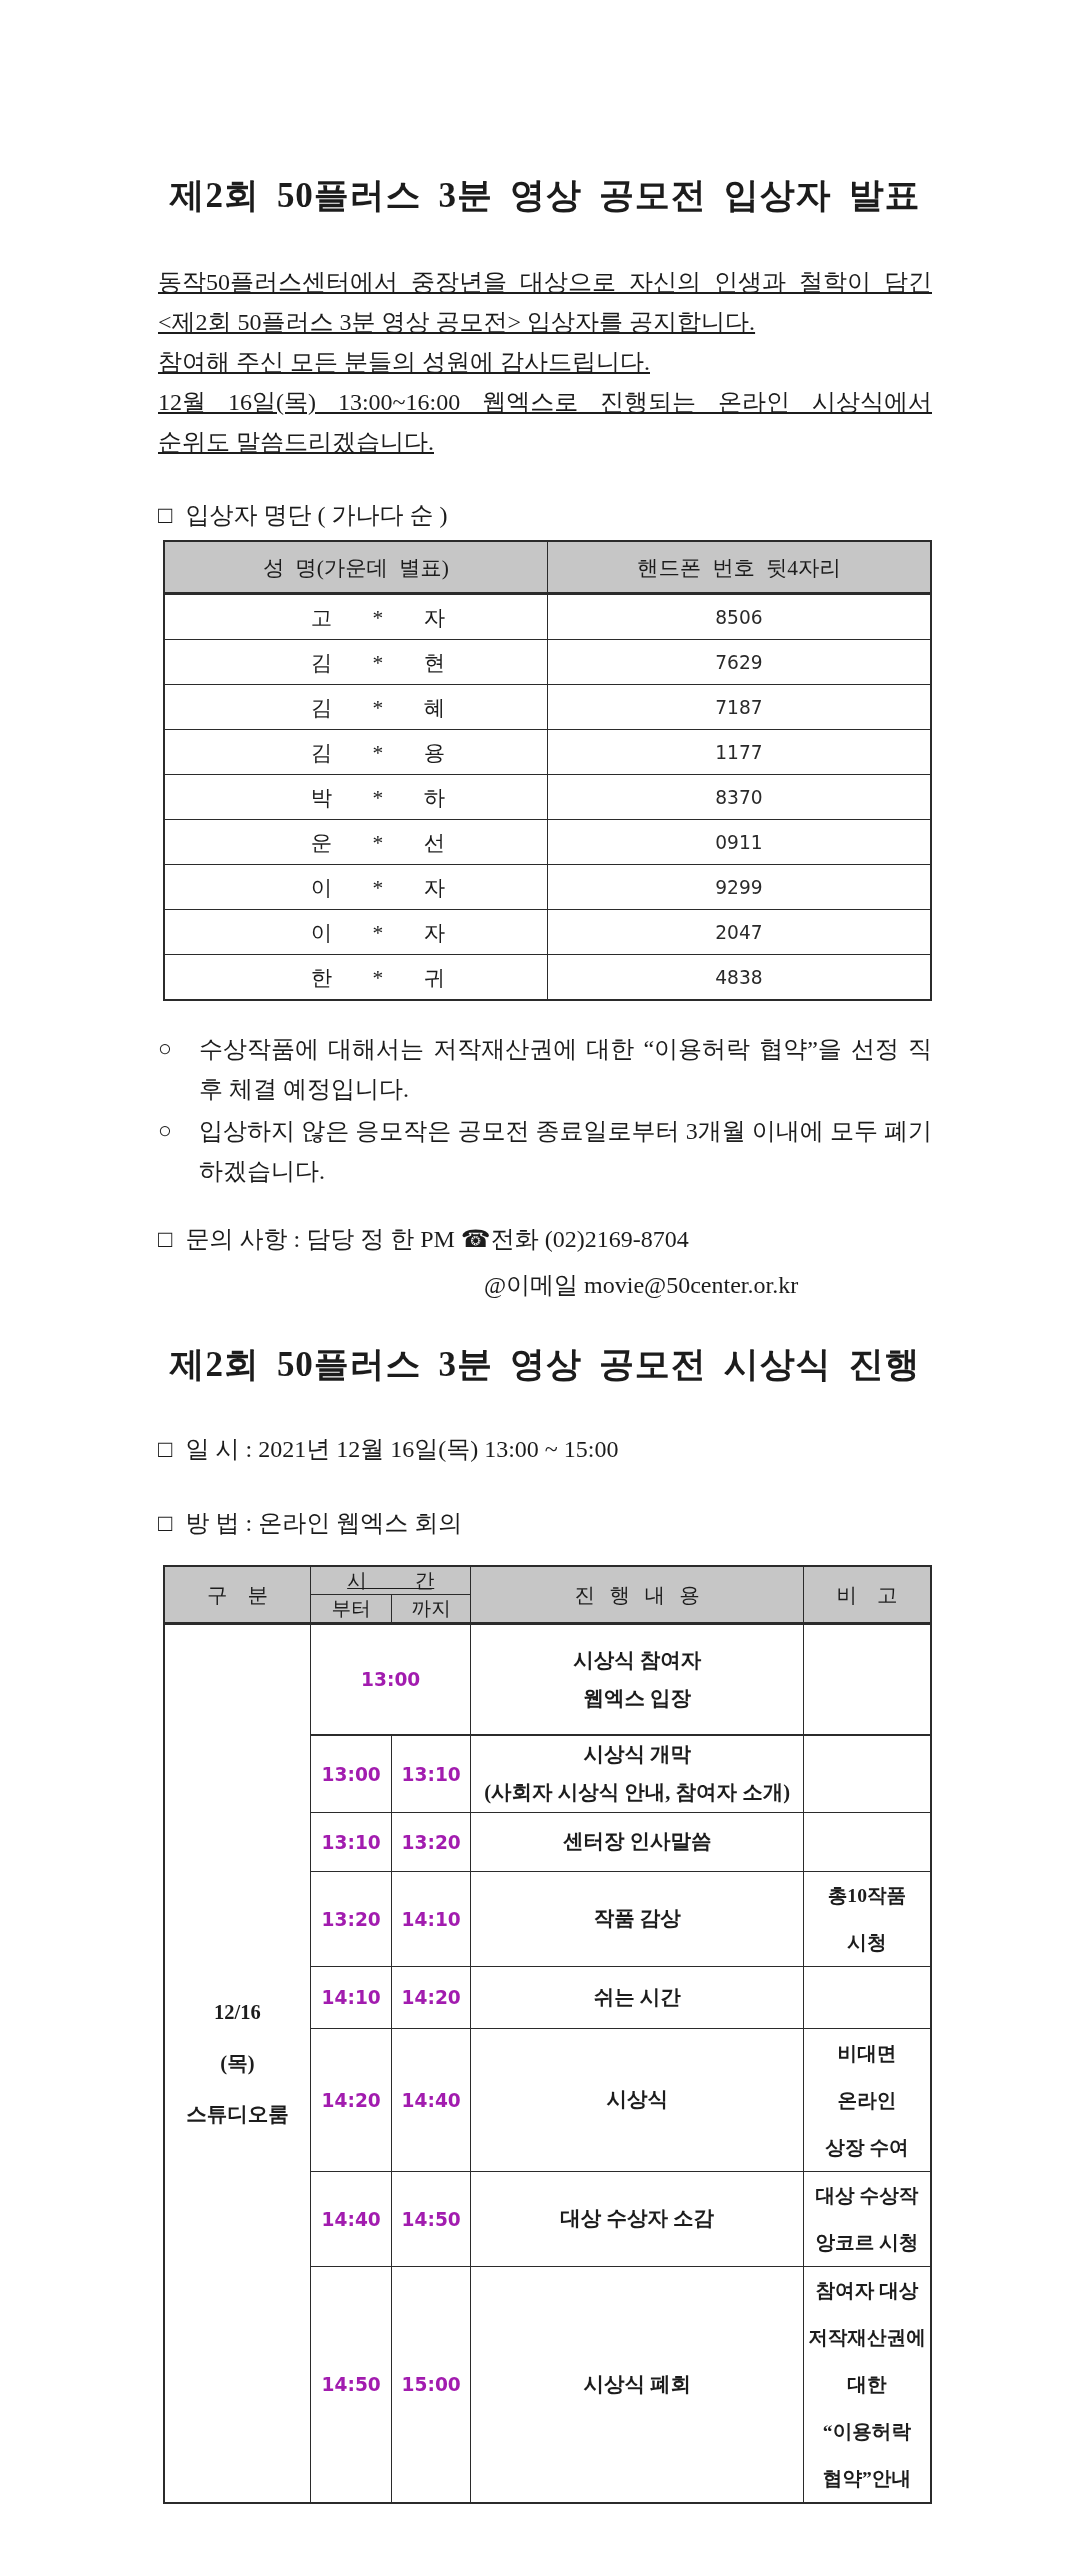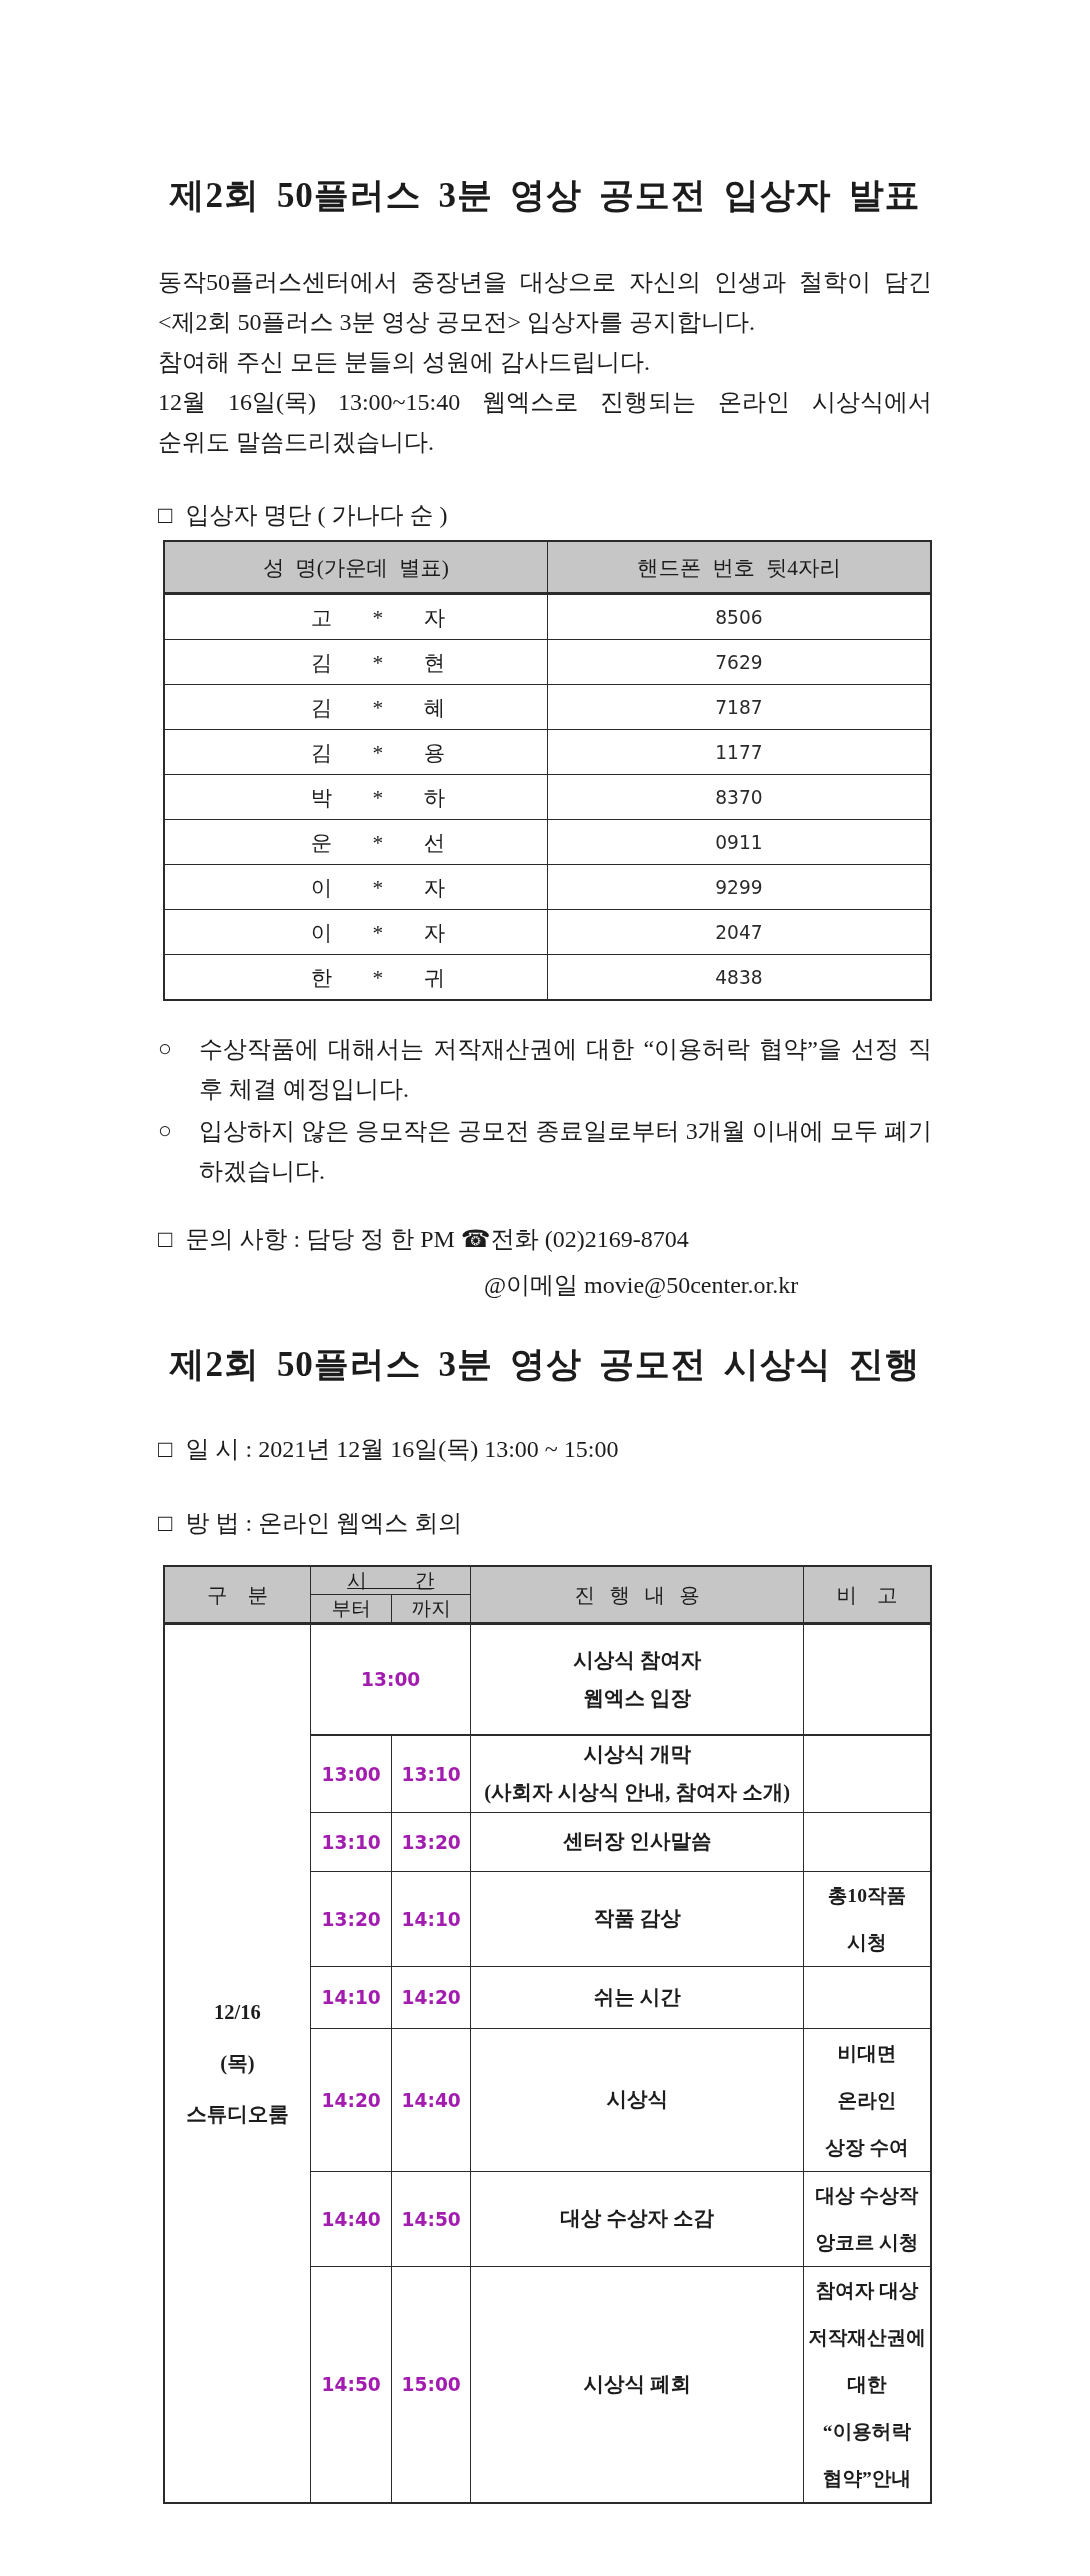--- a/index.html
+++ b/index.html
@@ -12,21 +12,21 @@
     width:1090px;height:2576px;box-sizing:border-box;
     padding:175px 158px 0 158px;overflow:hidden;
     font-family:"Liberation Serif","DejaVu Serif",serif;
     color:var(--ink);
   }
   .doc-title{
     margin:0;font-size:35px;font-weight:bold;text-align:center;
     letter-spacing:0.9px;word-spacing:7.5px;line-height:1.2;
   }
   
-  .intro{margin-top:45px;font-size:24px;line-height:40px;}
+  .intro{margin-top:45px;font-size:24px;line-height:40px;text-decoration:underline;}
   .intro .line{text-align:left;}
   .intro .stretch{text-align:justify;text-align-last:justify;}
   
   .section-heading{margin-top:37px;font-size:24px;}
   .bullet{display:inline-block;margin-right:13px;}
   
   table.winners{
     border-collapse:collapse;table-layout:fixed;
     width:767px;margin:9.3px 0 0 4.7px;border:2.8px solid var(--line);
   }
@@ -85,21 +85,21 @@
 
 <div class="page">
 
   <section>
     <h1 class="doc-title">제2회 50플러스 3분 영상 공모전 입상자 발표</h1>
 
     <div class="intro">
       <div class="line stretch">동작50플러스센터에서 중장년을 대상으로 자신의 인생과 철학이 담긴</div>
       <div class="line">&lt;제2회 50플러스 3분 영상 공모전&gt; 입상자를 공지합니다.</div>
       <div class="line">참여해 주신 모든 분들의 성원에 감사드립니다.</div>
-      <div class="line stretch">12월 16일(목) 13:00~15:40 웹엑스로 진행되는 온라인 시상식에서</div>
+      <div class="line stretch">12월 16일(목) 13:00~16:00 웹엑스로 진행되는 온라인 시상식에서</div>
       <div class="line">순위도 말씀드리겠습니다.</div>
     </div>
 
     <div class="section-heading">
       <span class="bullet">□</span><span>입상자 명단 ( 가나다 순 )</span>
     </div>
 
     <table class="winners">
       <colgroup>
           <col style="width:384px">

